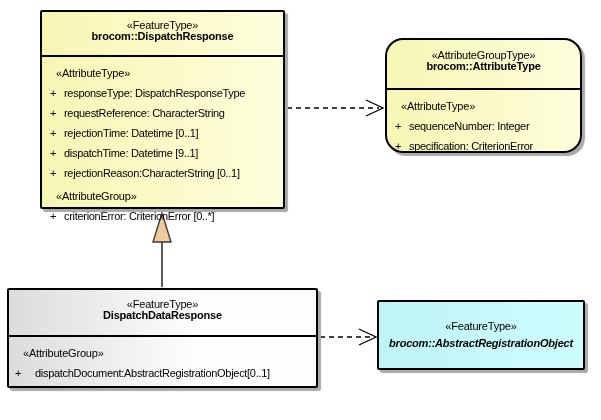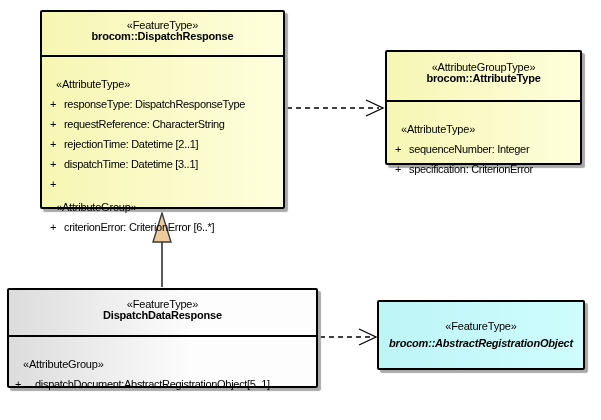--- a/index.html
+++ b/index.html
@@ -35,35 +35,34 @@
   .class-name { display: block; font-size: 11px; font-weight: bold; letter-spacing: -0.2px; }
   .class-name.abstract { font-style: italic; text-align: center; }
 
   .box-body { padding-top: 6px; }
   .section-label {
     padding-left: 14px;
     height: 20px;
     display: flex; align-items: center;
     letter-spacing: -0.2px;
     white-space: nowrap;
-    margin-top: 11px;
   }
   .attr-row {
     height: 20px;
     display: flex; align-items: center;
     white-space: nowrap;
     letter-spacing: -0.3px;
   }
   .attr-row .vis { width: 22px; padding-left: 8px; box-sizing: border-box; flex: 0 0 auto; }
   .attr-row .atext { flex: 0 0 auto; }
 
   
   #box-dispatch-response { left: 40px; top: 10px; width: 245px; height: 199px; }
   #box-dispatch-response .box-header { height: 45px; padding-top: 8px; }
-  #box-criterion-error { left: 385px; top: 50px; width: 197px; height: 115px; }
+  #box-criterion-error { left: 385px; top: 38px; width: 197px; height: 115px; border-radius: 18px; }
   #box-criterion-error .box-header { height: 50px; padding-top: 10px; }
   #box-dispatch-data-response { left: 7px; top: 288px; width: 311px; height: 100px; }
   #box-dispatch-data-response .box-header { height: 47px; padding-top: 9px; }
   #box-abstract-registration-object {
     left: 377px; top: 300px; width: 208px; height: 70px;
     display: flex; flex-direction: column; justify-content: center; text-align: center;
   }
   #box-abstract-registration-object .stereotype { margin-bottom: 6px; }
 
   .connector-layer { position: absolute; left: 0; top: 0; width: 601px; height: 420px; }
@@ -101,33 +100,34 @@
       <div class="attr-row">
         <span class="vis">+</span>
         <span class="atext">responseType: DispatchResponseType</span>
       </div>
       <div class="attr-row">
         <span class="vis">+</span>
         <span class="atext">requestReference: CharacterString</span>
       </div>
       <div class="attr-row">
         <span class="vis">+</span>
-        <span class="atext">rejectionTime: Datetime [2..1]</span>
+        <span class="atext">rejectionTime: Datetime [0..1]</span>
       </div>
       <div class="attr-row">
         <span class="vis">+</span>
-        <span class="atext">dispatchTime: Datetime [3..1]</span>
+        <span class="atext">dispatchTime: Datetime [9..1]</span>
       </div>
       <div class="attr-row">
         <span class="vis">+</span>
+        <span class="atext">rejectionReason:CharacterString [0..1]</span>
       </div>
       <div class="section-label" style="margin-top:3px">«AttributeGroup»</div>
       <div class="attr-row">
         <span class="vis">+</span>
-        <span class="atext">criterionError: CriterionError [6..*]</span>
+        <span class="atext">criterionError: CriterionError [0..*]</span>
       </div>
     </div>
   </div>
 
   <div id="box-criterion-error" class="uml-box fill-yellow">
     <div class="box-header">
       <span class="stereotype">«AttributeGroupType»</span>
       <span class="class-name">brocom::AttributeType</span>
     </div>
     <div class="box-body">
@@ -145,21 +145,21 @@
 
   <div id="box-dispatch-data-response" class="uml-box fill-gray">
     <div class="box-header">
       <span class="stereotype">«FeatureType»</span>
       <span class="class-name">DispatchDataResponse</span>
     </div>
     <div class="box-body">
       <div class="section-label">«AttributeGroup»</div>
       <div class="attr-row">
         <span class="vis" style="width:26px; padding-left:6px">+</span>
-        <span class="atext">dispatchDocument:AbstractRegistrationObject[5..1]</span>
+        <span class="atext">dispatchDocument:AbstractRegistrationObject[0..1]</span>
       </div>
     </div>
   </div>
 
   <div id="box-abstract-registration-object" class="uml-box fill-cyan">
     <span class="stereotype">«FeatureType»</span>
     <span class="class-name abstract">brocom::AbstractRegistrationObject</span>
   </div>
 
 </div>

